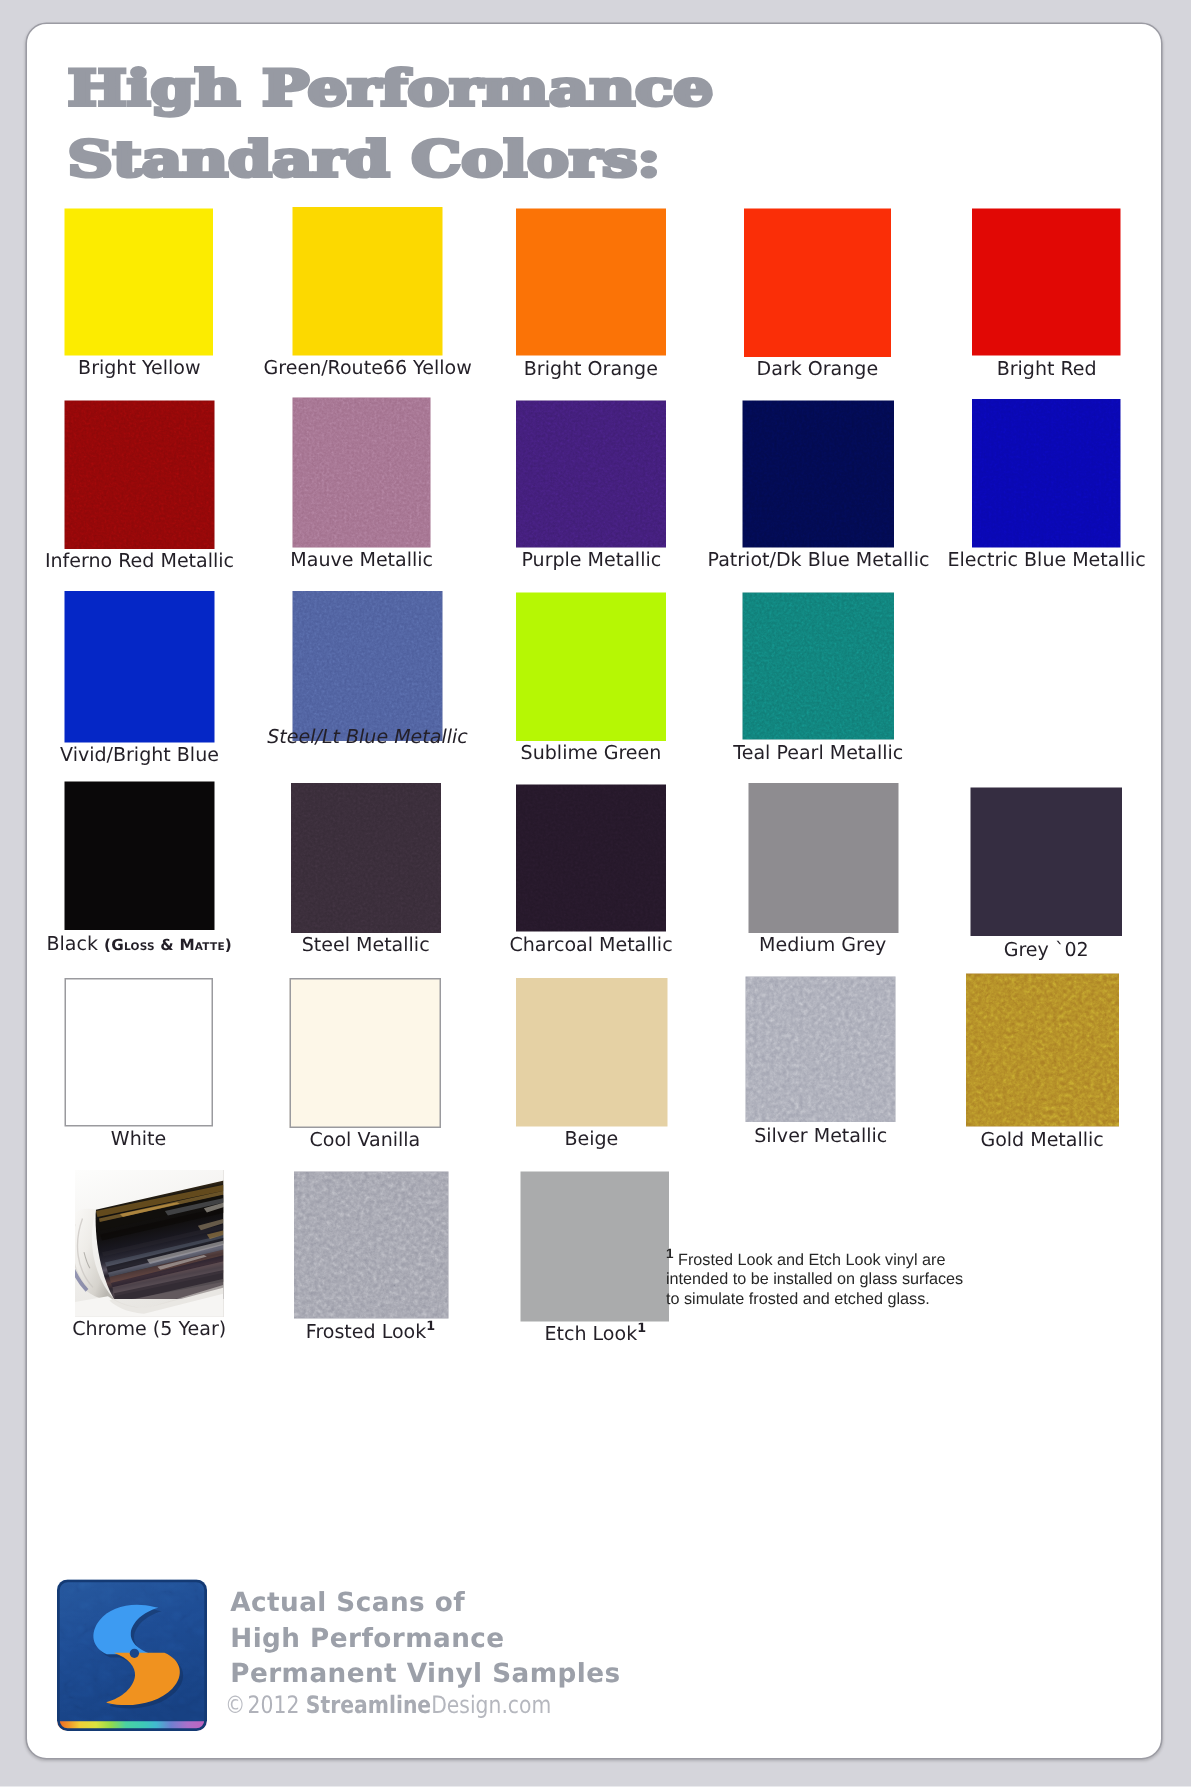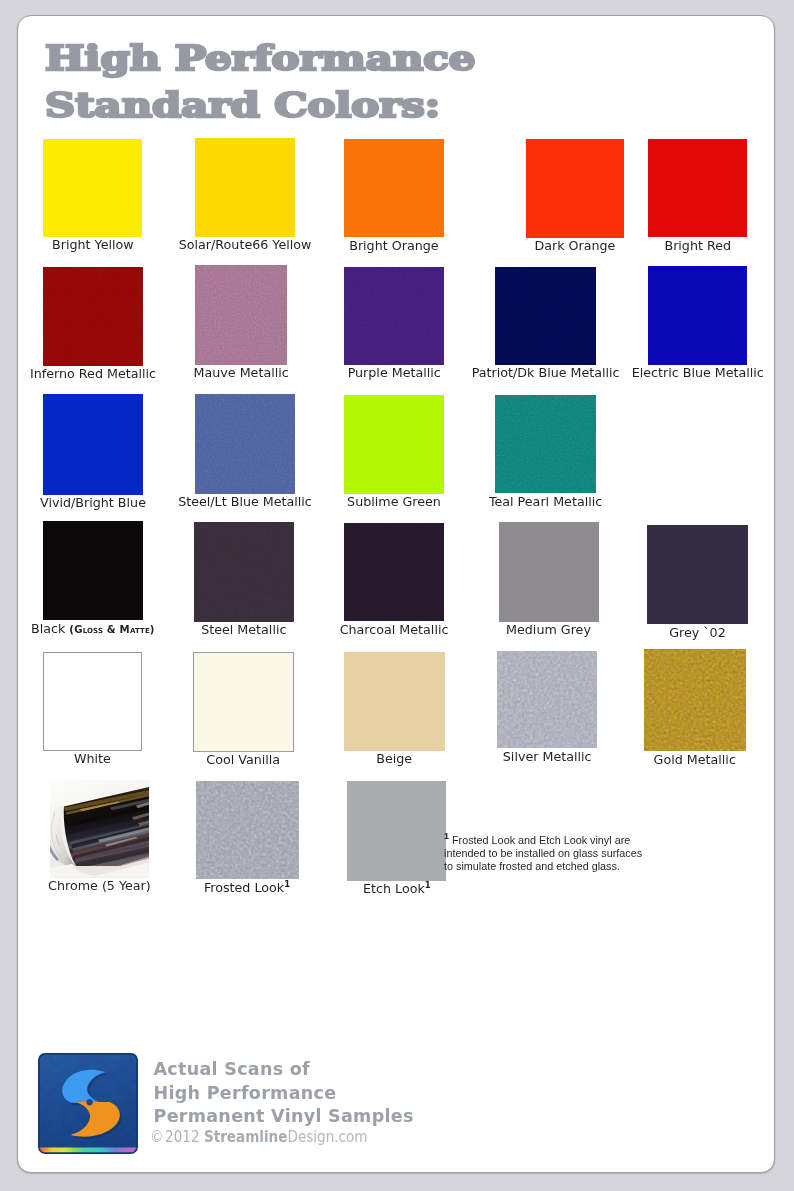--- a/index.html
+++ b/index.html
@@ -66,27 +66,27 @@
     <div class="tline">Standard Colors:</div>
   </div>
 
   <div id="grid">
       <div class="cell" style="left: 43.3px; top: 138.6px; width: 99.1px; height: 98.5px;">
         <div class="sw tex-solid" style="width: 99.1px; height: 98.5px; background: rgb(252, 236, 0);"></div>
         <div class="lbl" style="top: 99.8px; left: -60.45px;">Bright Yellow</div>
       </div>
       <div class="cell" style="left: 194.7px; top: 138.4px; width: 100.8px; height: 98.8px;">
         <div class="sw tex-solid" style="width: 100.8px; height: 98.8px; background: rgb(252, 217, 0);"></div>
-        <div class="lbl" style="top: 100.1px; left: -59.6px;">Solar/Route66 Yellow</div>
+        <div class="lbl" style="top: 100.1px; left: -59.6px;">Green/Route66 Yellow</div>
       </div>
       <div class="cell" style="left: 344.2px; top: 138.5px; width: 99.4px; height: 98.9px;">
         <div class="sw tex-solid" style="width: 99.4px; height: 98.9px; background: rgb(251, 115, 6);"></div>
         <div class="lbl" style="top: 100.2px; left: -60.3px;">Bright Orange</div>
       </div>
-      <div class="cell" style="left: 495.5px; top: 139.2px; width: 98.8px; height: 98.4px; margin-left: 30px;">
+      <div class="cell" style="left: 495.5px; top: 139.2px; width: 98.8px; height: 98.4px;">
         <div class="sw tex-solid" style="width: 98.8px; height: 98.4px; background: rgb(250, 46, 7);"></div>
         <div class="lbl" style="top: 99.7px; left: -60.6px;">Dark Orange</div>
       </div>
       <div class="cell" style="left: 648.1px; top: 138.8px; width: 99.3px; height: 98.5px;">
         <div class="sw tex-solid" style="width: 99.3px; height: 98.5px; background: rgb(225, 8, 5);"></div>
         <div class="lbl" style="top: 99.8px; left: -60.35px;">Bright Red</div>
       </div>
       <div class="cell" style="left: 43.2px; top: 266.6px; width: 99.6px; height: 99.5px;">
         <div class="sw tex-metallic" style="width: 99.6px; height: 99.5px; background: rgb(141, 7, 8);">
           <svg viewBox="0 0 99.6 99.5" preserveAspectRatio="none">
@@ -220,21 +220,21 @@
               <feTurbulence type="fractalNoise" baseFrequency="0.85" numOctaves="1" seed="86" result="n"></feTurbulence>
               <feColorMatrix in="n" type="matrix" values="0 0 0 0 1  0 0 0 0 1  0 0 0 0 1  0 0 0 1 0" result="c"></feColorMatrix>
               <feComponentTransfer in="c">
                 <feFuncA type="discrete" tableValues="0 0 0 0 0 0 0 0 0 0 0 0 0 0 .5"></feFuncA>
               </feComponentTransfer>
             </filter>
             <rect width="100.8" height="99.6" filter="url(#tx11a)" style="mix-blend-mode:overlay"></rect>
             <rect width="100.8" height="99.6" filter="url(#tx11b)"></rect>
           </svg>
         </div>
-        <div class="lbl" style="top: 101px; left: -59.6px;">Steel/Lt Blue Metallic</div>
+        <div class="lbl" style="top: 90px; left: -59.6px; font-style: italic;">Steel/Lt Blue Metallic</div>
       </div>
       <div class="cell" style="left: 344.2px; top: 394.6px; width: 99.6px; height: 99.2px;">
         <div class="sw tex-solid" style="width: 99.6px; height: 99.2px; background: rgb(182, 247, 4);"></div>
         <div class="lbl" style="top: 100.5px; left: -60.2px;">Sublime Green</div>
       </div>
       <div class="cell" style="left: 495.3px; top: 394.6px; width: 121px; height: 98.8px;">
         <div class="sw tex-metallic" style="width: 100.5px; height: 98.8px; background: rgb(16, 124, 118);">
           <svg viewBox="0 0 100.5 98.8" preserveAspectRatio="none">
             <filter id="tx13a" x="0" y="0" width="100%" height="100%">
               <feTurbulence type="fractalNoise" baseFrequency="0.60" numOctaves="3" seed="94" result="n"></feTurbulence>

